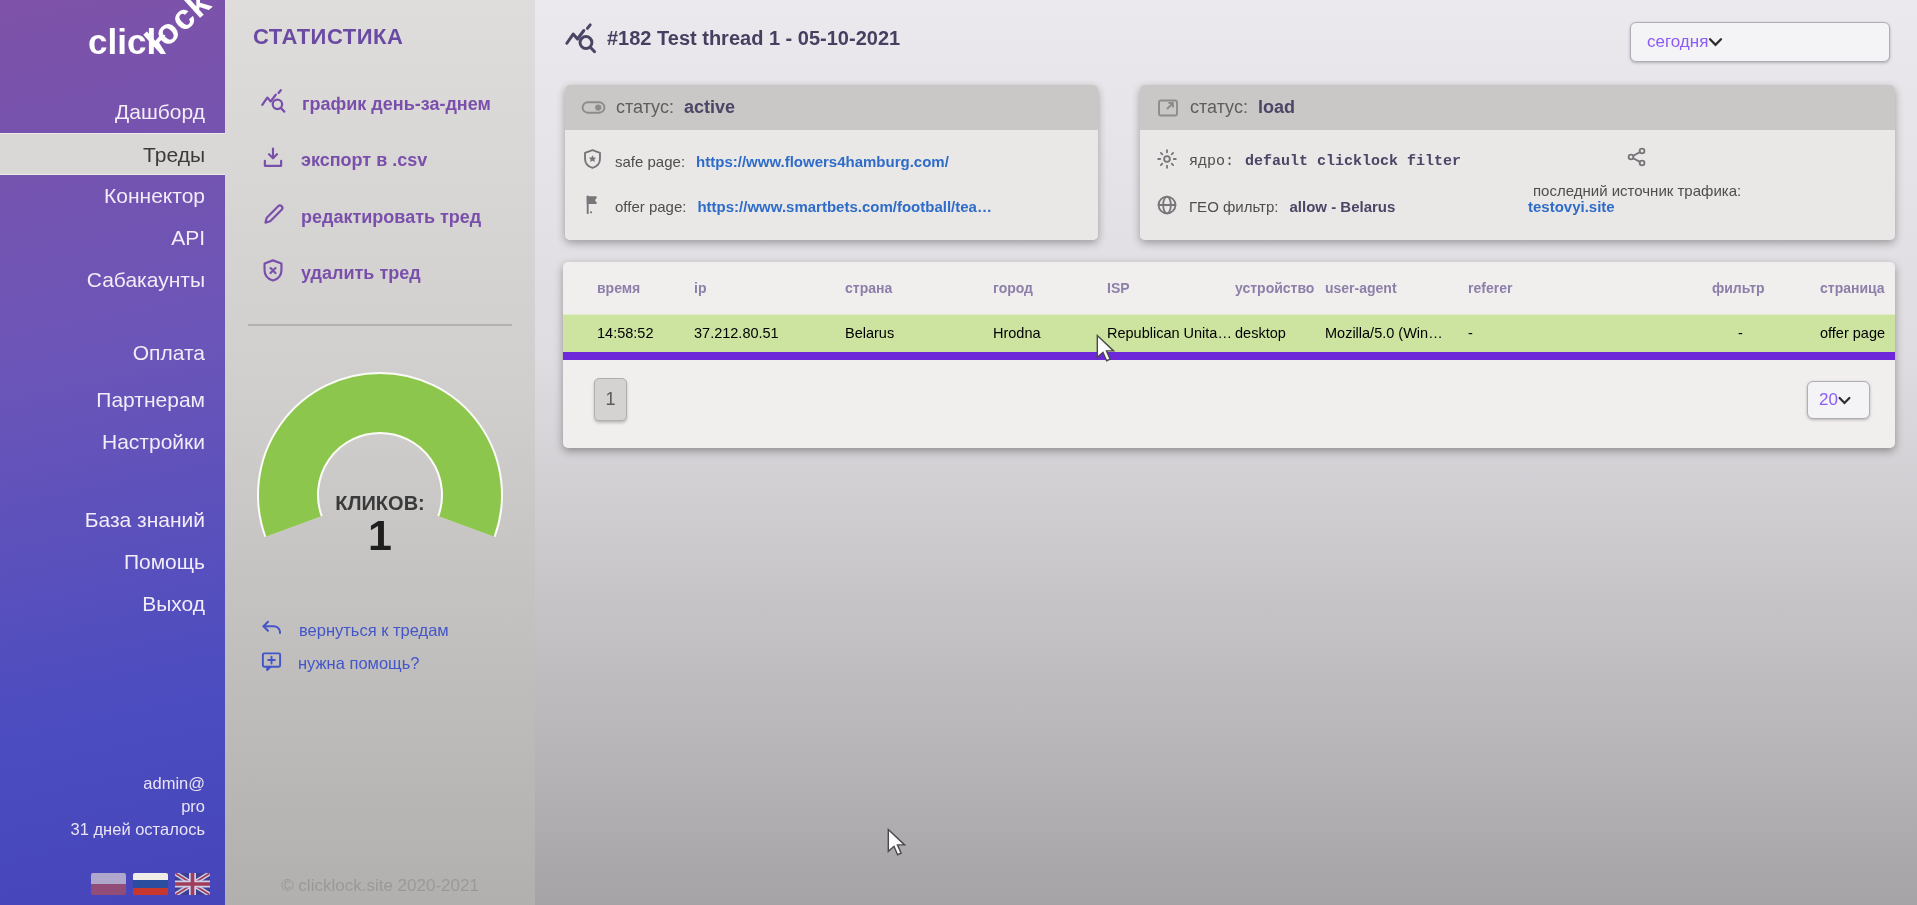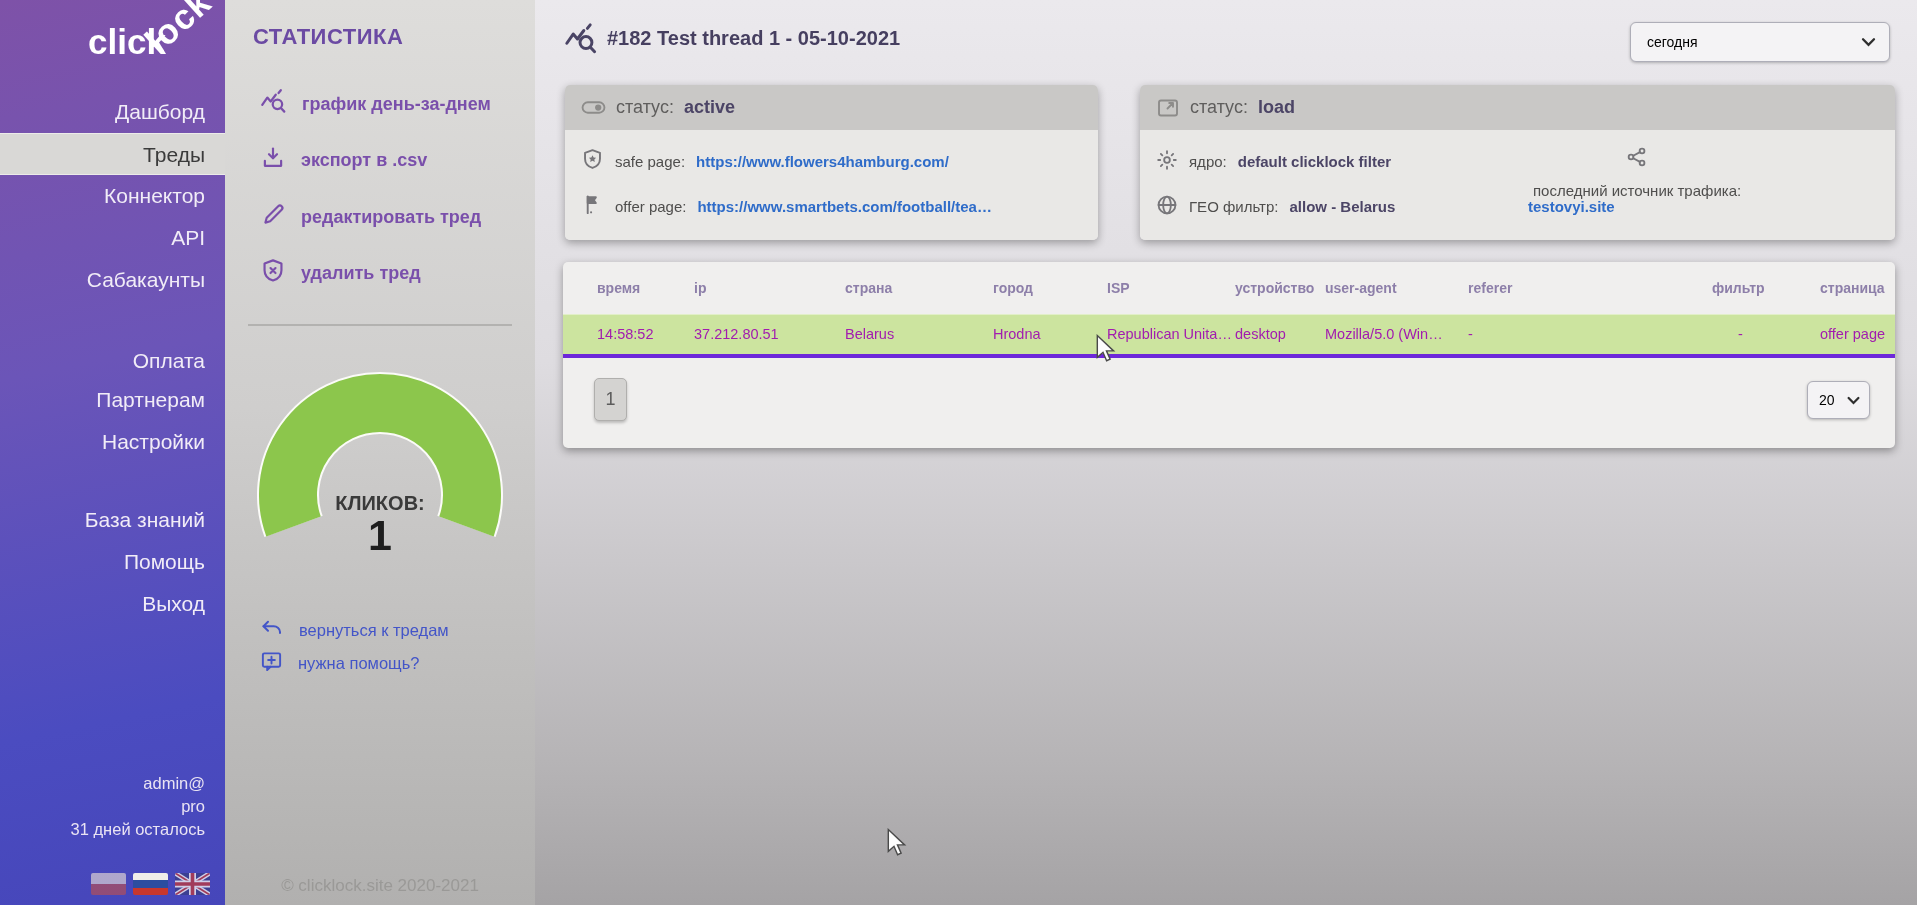--- a/index.html
+++ b/index.html
@@ -39,22 +39,22 @@
   .s-link { position:absolute; left:35px; display:flex; align-items:center; gap:15px; height:27px;
     color:#4355c8; font-size:16.5px; font-weight:500; cursor:pointer; white-space:nowrap; }
   .s-footer { position:absolute; left:0; bottom:9px; width:310px; text-align:center; color:#9a9997; font-size:17px; }
 
   
   #main { position:absolute; left:535px; top:0; width:1382px; height:905px;
     background:linear-gradient(180deg,#ebe9ed 0%,#dedce0 40%,#b5b3b5 85%,#a5a3a5 100%); }
   .page-title { position:absolute; left:72px; top:27px; font-size:20px; font-weight:bold; color:#463f60; }
   .title-icon { position:absolute; left:28px; top:22px; color:#4a4465; }
   .select-box { position:absolute; background:#f4f3f5; border:1px solid #aeaeb8; border-radius:6px;
-    display:flex; align-items:center; justify-content:space-between; padding:0 13px 0 16px;
-    font-size:14px; color:#000000; box-shadow:0 1px 3px rgba(0,0,0,.25); cursor:pointer; }
+    display:flex; align-items:center; padding:0 13px 0 16px;
+    font-size:17px; color:#8b5cf6; box-shadow:0 1px 3px rgba(0,0,0,.25); cursor:pointer; }
   #period-select { left:1095px; top:22px; width:260px; height:40px; }
 
   .card { position:absolute; top:85px; height:155px; border-radius:5px; overflow:hidden;
     box-shadow:0 3px 8px rgba(0,0,0,.32); }
   #status-card { left:30px; width:533px; }
   #mode-card { left:605px; width:755px; }
   .card-h { height:45px; background:#c9c8c6; display:flex; align-items:center; gap:10px;
     padding:0 16px; font-size:18px; color:#5f5e5d; }
   .card-h .val { font-weight:bold; color:#4c4566; }
   .card-h svg { color:#8d8c8a; }
@@ -62,22 +62,22 @@
   .crow { position:absolute; left:16px; display:flex; align-items:center; gap:11px; height:30px; white-space:nowrap; }
   .crow svg { color:#77767a; }
   .crow .val { font-weight:bold; color:#4c4566; }
   a.lnk { color:#2f6cc9; font-weight:bold; text-decoration:none; cursor:pointer; }
 
   
   #table-card { position:absolute; left:28px; top:262px; width:1332px; height:186px;
     background:#f0efee; border-radius:5px; box-shadow:0 3px 8px rgba(0,0,0,.35); }
   table { width:1332px; border-collapse:collapse; table-layout:fixed; }
   th { height:52px; font-size:14px; font-weight:bold; color:#8d7fa9; text-align:left; vertical-align:middle; }
-  td { height:42px; font-size:14.5px; color:#a21caf; background:#cce49f; vertical-align:middle;
-    border-bottom:4px solid #6d28d9; border-top:1px solid #e2efc8; overflow:hidden; white-space:nowrap;margin-top:16px; }
+  td { height:42px; font-size:14.5px; color:#000000; background:#cce49f; vertical-align:middle;
+    border-bottom:8px solid #6d28d9; border-top:1px solid #e2efc8; overflow:hidden; white-space:nowrap;margin-top:16px; }
   th.c-first, td.c-first { padding-left:34px; }
   th.c-filter { padding-left:0; } td.c-filter { padding-left:26px; }
   th.c-page, td.c-page { text-align:right; padding-right:17px; }
   .page-btn { position:absolute; left:31px; top:116px; width:33px; height:43px; background:#d4d3d1;
     border:1px solid #b0afad; border-radius:5px; box-shadow:0 2px 3px rgba(0,0,0,.22);
     display:flex; align-items:center; justify-content:center; font-size:18px; color:#5c5c5c; cursor:pointer; }
   #size-select { left:1244px; top:119px; width:63px; height:38px; padding:0 9px 0 11px; }
 
   .cursor { position:absolute; z-index:50; pointer-events:none; }
 </style>
@@ -85,21 +85,21 @@
 <body>
 
 <aside id="sidebar">
   <div class="logo"><span>click</span><span class="p2">lock</span></div>
   <nav id="side-nav">
       <div class="nav-item" style="top: 91px;">Дашборд</div>
       <div class="nav-item active" style="top: 133px;">Треды</div>
       <div class="nav-item" style="top: 175px;">Коннектор</div>
       <div class="nav-item" style="top: 217px;">API</div>
       <div class="nav-item" style="top: 259px;">Сабакаунты</div>
-      <div class="nav-item" style="top: 340px; padding-left: 34px;">Оплата</div>
+      <div class="nav-item" style="top: 332px; padding-left: 34px;">Оплата</div>
       <div class="nav-item" style="top: 379px;">Партнерам</div>
       <div class="nav-item" style="top: 421px;">Настройки</div>
       <div class="nav-item" style="top: 499px;">База знаний</div>
       <div class="nav-item" style="top: 541px;">Помощь</div>
       <div class="nav-item" style="top: 583px;">Выход</div>
     </nav>
   <div class="account">
     <div>admin@</div>
     <div class="b">pro</div>
     <div><span class="b">31</span><span> дней осталось</span></div>
@@ -235,21 +235,21 @@
   <div class="card" id="mode-card">
     <div class="card-h">
       <svg width="24" height="24" viewBox="0 0 24 24" fill="none" stroke="currentColor" stroke-width="1.9" stroke-linecap="round" stroke-linejoin="round">
         <rect x="3" y="4.5" width="18" height="15" rx="2"></rect>
           <path d="M11.5 12.5L17 7M13.2 7H17v3.8"></path>
       </svg>
       <span>статус:</span>
       <span class="val">load</span>
     </div>
     <div class="card-b" id="mode-card-body">
-        <div class="crow" style="top: 16px;">
+        <div class="crow" style="top: 16px; font-family: Liberation Mono, monospace;">
           <span><svg width="22" height="22" viewBox="0 0 24 24" fill="none" stroke="currentColor" stroke-width="2" stroke-linecap="round" stroke-linejoin="round">
               <circle cx="12" cy="12" r="3.1"></circle>
               <path d="M12 4.6V2.4M12 21.6v-2.2M4.6 12H2.4M21.6 12h-2.2M6.9 6.9L5.3 5.3M18.7 18.7l-1.6-1.6M6.9 17.1l-1.6 1.6M18.7 5.3l-1.6 1.6"></path>
             </svg></span>
           <span>ядро:</span>
           <span class="val">default clicklock filter</span>
         </div>
         <div class="crow" style="top: 61px;">
           <span><svg width="22" height="22" viewBox="0 0 24 24" fill="none" stroke="currentColor" stroke-width="2" stroke-linecap="round" stroke-linejoin="round">
               <circle cx="12" cy="12" r="9.2"></circle>

